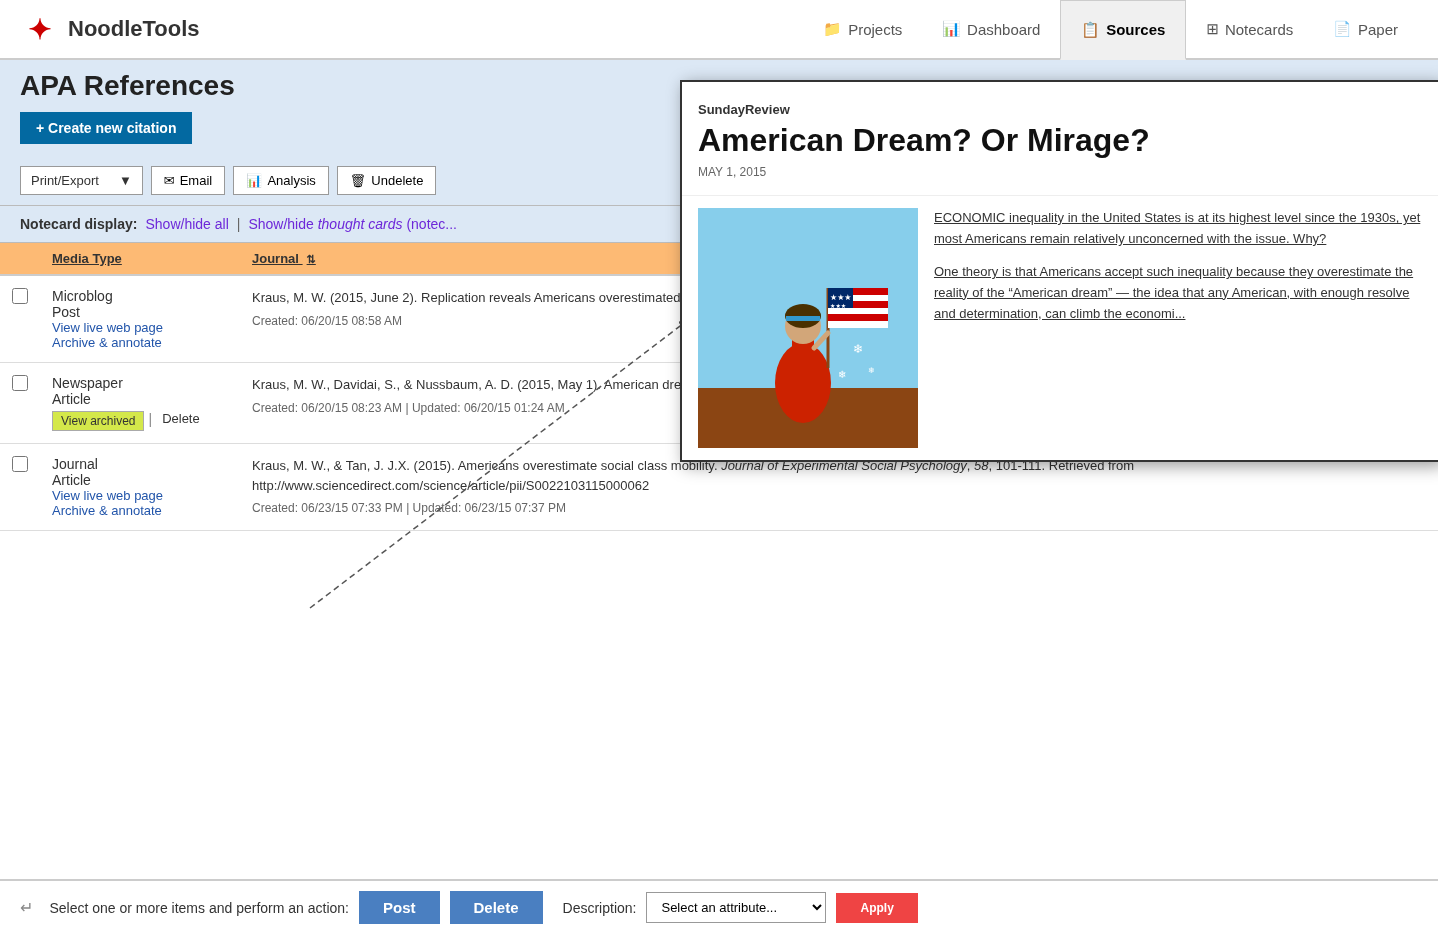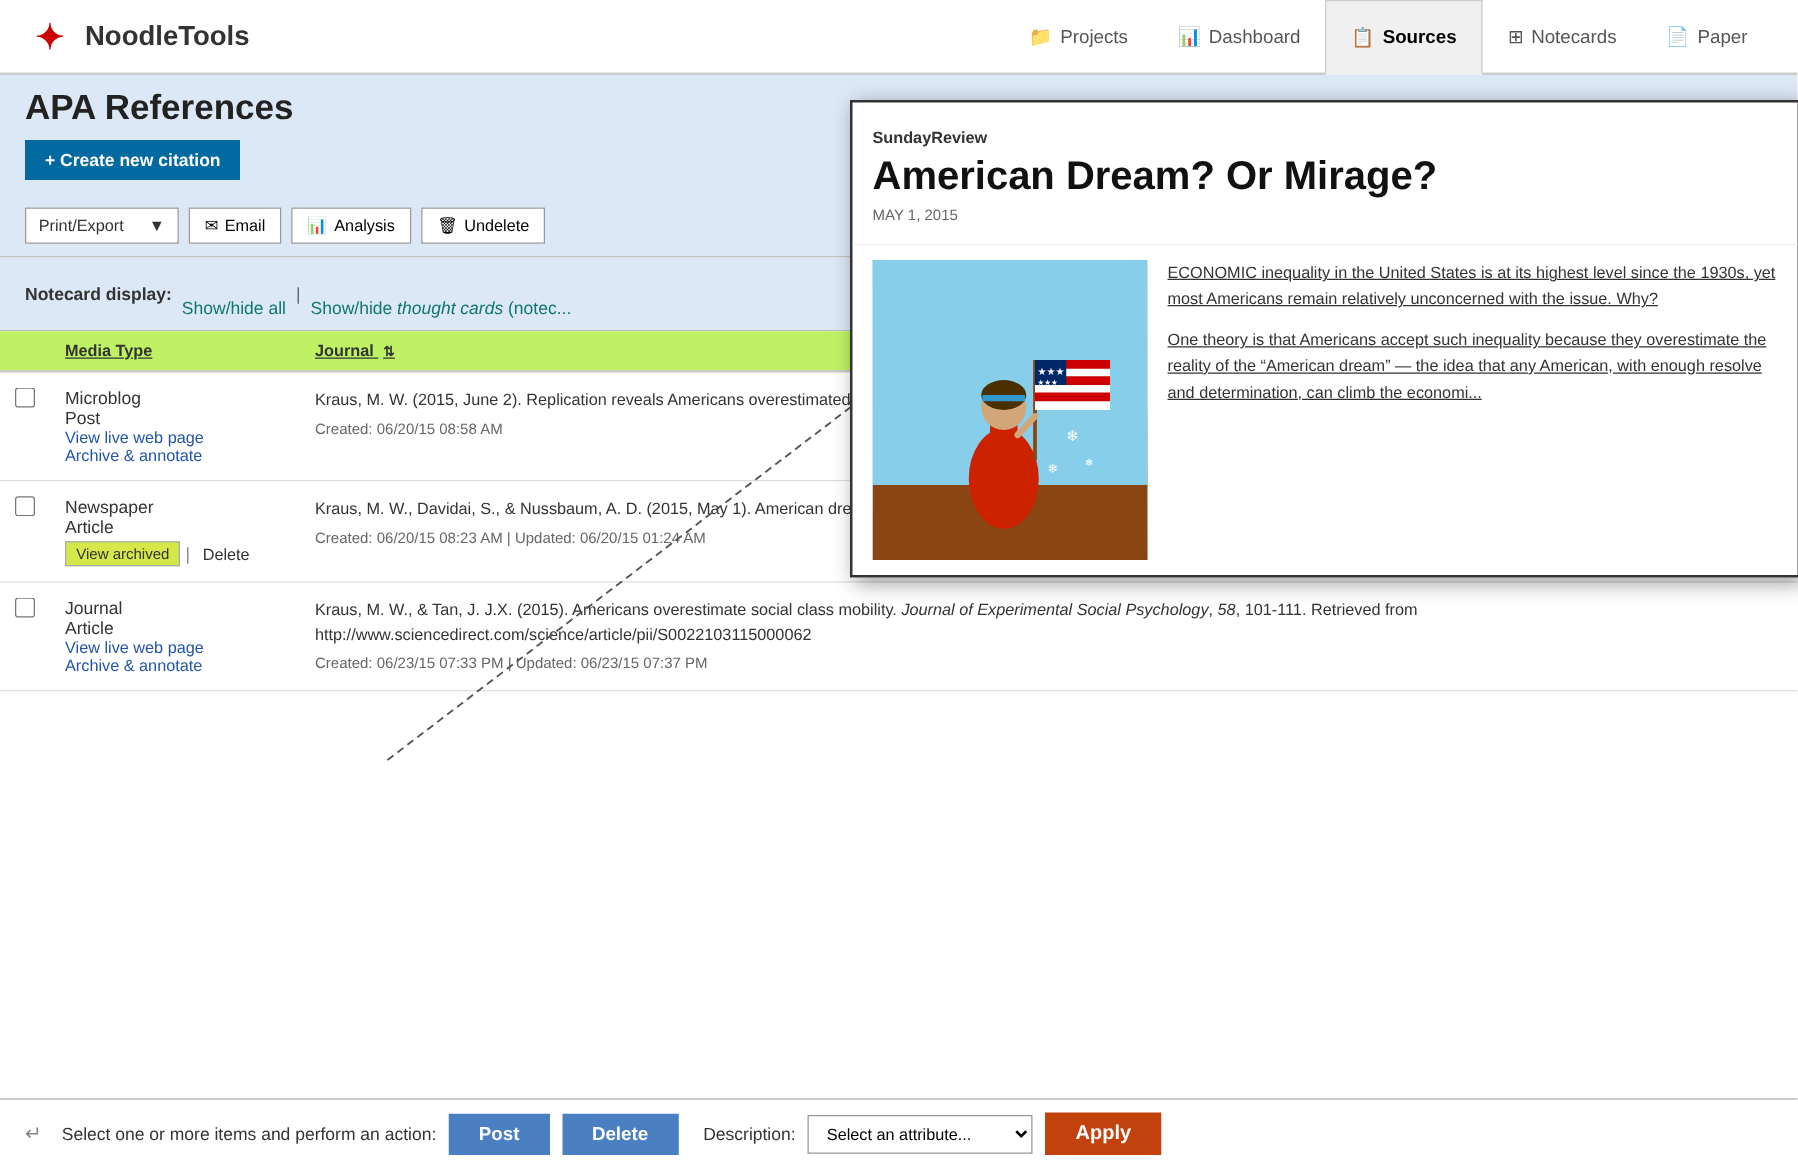--- a/index.html
+++ b/index.html
@@ -136,37 +136,37 @@
     .notecard-bar {
       display: flex;
       align-items: center;
       gap: 8px;
       padding: 10px 20px;
       background: #dce8f5;
       font-size: 14px;
       border-bottom: 1px solid #bbb;
     }
     .notecard-label { font-weight: bold; }
-    .notecard-link { color: #0f766e; cursor: pointer; text-decoration: none; margin-top: 22px; }
+    .notecard-link { color: #6d28d9; cursor: pointer; text-decoration: none; }
     .notecard-italic { font-style: italic; }
     .pipe { color: #666; }
 
     
     .references-table {
       width: 100%;
       border-collapse: collapse;
       background: #fff;
     }
     .references-table th {
       padding: 8px 12px;
       text-align: left;
       font-size: 13px;
       font-weight: bold;
       border-bottom: 2px solid #ccc;
-      background: #bef264;
+      background: #fdba74;
       text-decoration: underline;
     }
     .references-table td {
       padding: 12px 12px;
       vertical-align: top;
       border-bottom: 1px solid #ddd;
     }
     .checkbox-col { width: 40px; }
     .media-col { width: 200px; }
     .citation-col { }
@@ -218,21 +218,21 @@
     .delete-btn { background: #4a7fc1; color: #fff; }
     .desc-label { color: #333; margin-left: 10px; }
     .attr-select {
       padding: 6px 10px;
       border: 1px solid #999;
       font-size: 13px;
       background: #fff;
       cursor: pointer;
       min-width: 180px;
     }
-    .apply-btn { background: #c2410c; color: #fff; padding: 8px 24px; font-size: 16px; font-weight: bold; cursor: pointer; border: none; }
+    .apply-btn { background: #ef4444; color: #fff; padding: 8px 24px; font-size: 12px; font-weight: bold; cursor: pointer; border: none; }
     .bottom-arrow { color: #888; font-size: 16px; margin-right: 6px; }
 
     
     .popup-overlay {
       position: fixed;
       top: 80px;
       left: 680px;
       width: 760px;
       background: #fff;
       border: 2px solid #333;
@@ -397,21 +397,21 @@
         </td>
       </tr>
 
       <tr style="background:#fff;">
         <td class="checkbox-col">
           <input type="checkbox" style="">
         </td>
         <td class="media-col">
           <div class="media-type-name">Newspaper</div>
           <div class="media-subtype">Article</div>
-          <div style="display:flex;align-items:center;gap:4px;margin-top:4px;">
+          <div style="display:flex;gap:4px;margin-top:4px;">
             <span class="view-archived-btn">View archived</span>
             <span style="color:#888;">|</span>
             <a class="delete-link">Delete</a>
           </div>
         </td>
         <td class="citation-col">
           <div class="citation-text">
             Kraus, M. W., Davidai, S., &amp; Nussbaum, A. D. (2015, May 1). American dream? Or mirage? <em>New York Times</em>, Sunday Review. Retrieved from http://nyti.ms/1ON2D49
           </div>
           <div class="citation-meta">

